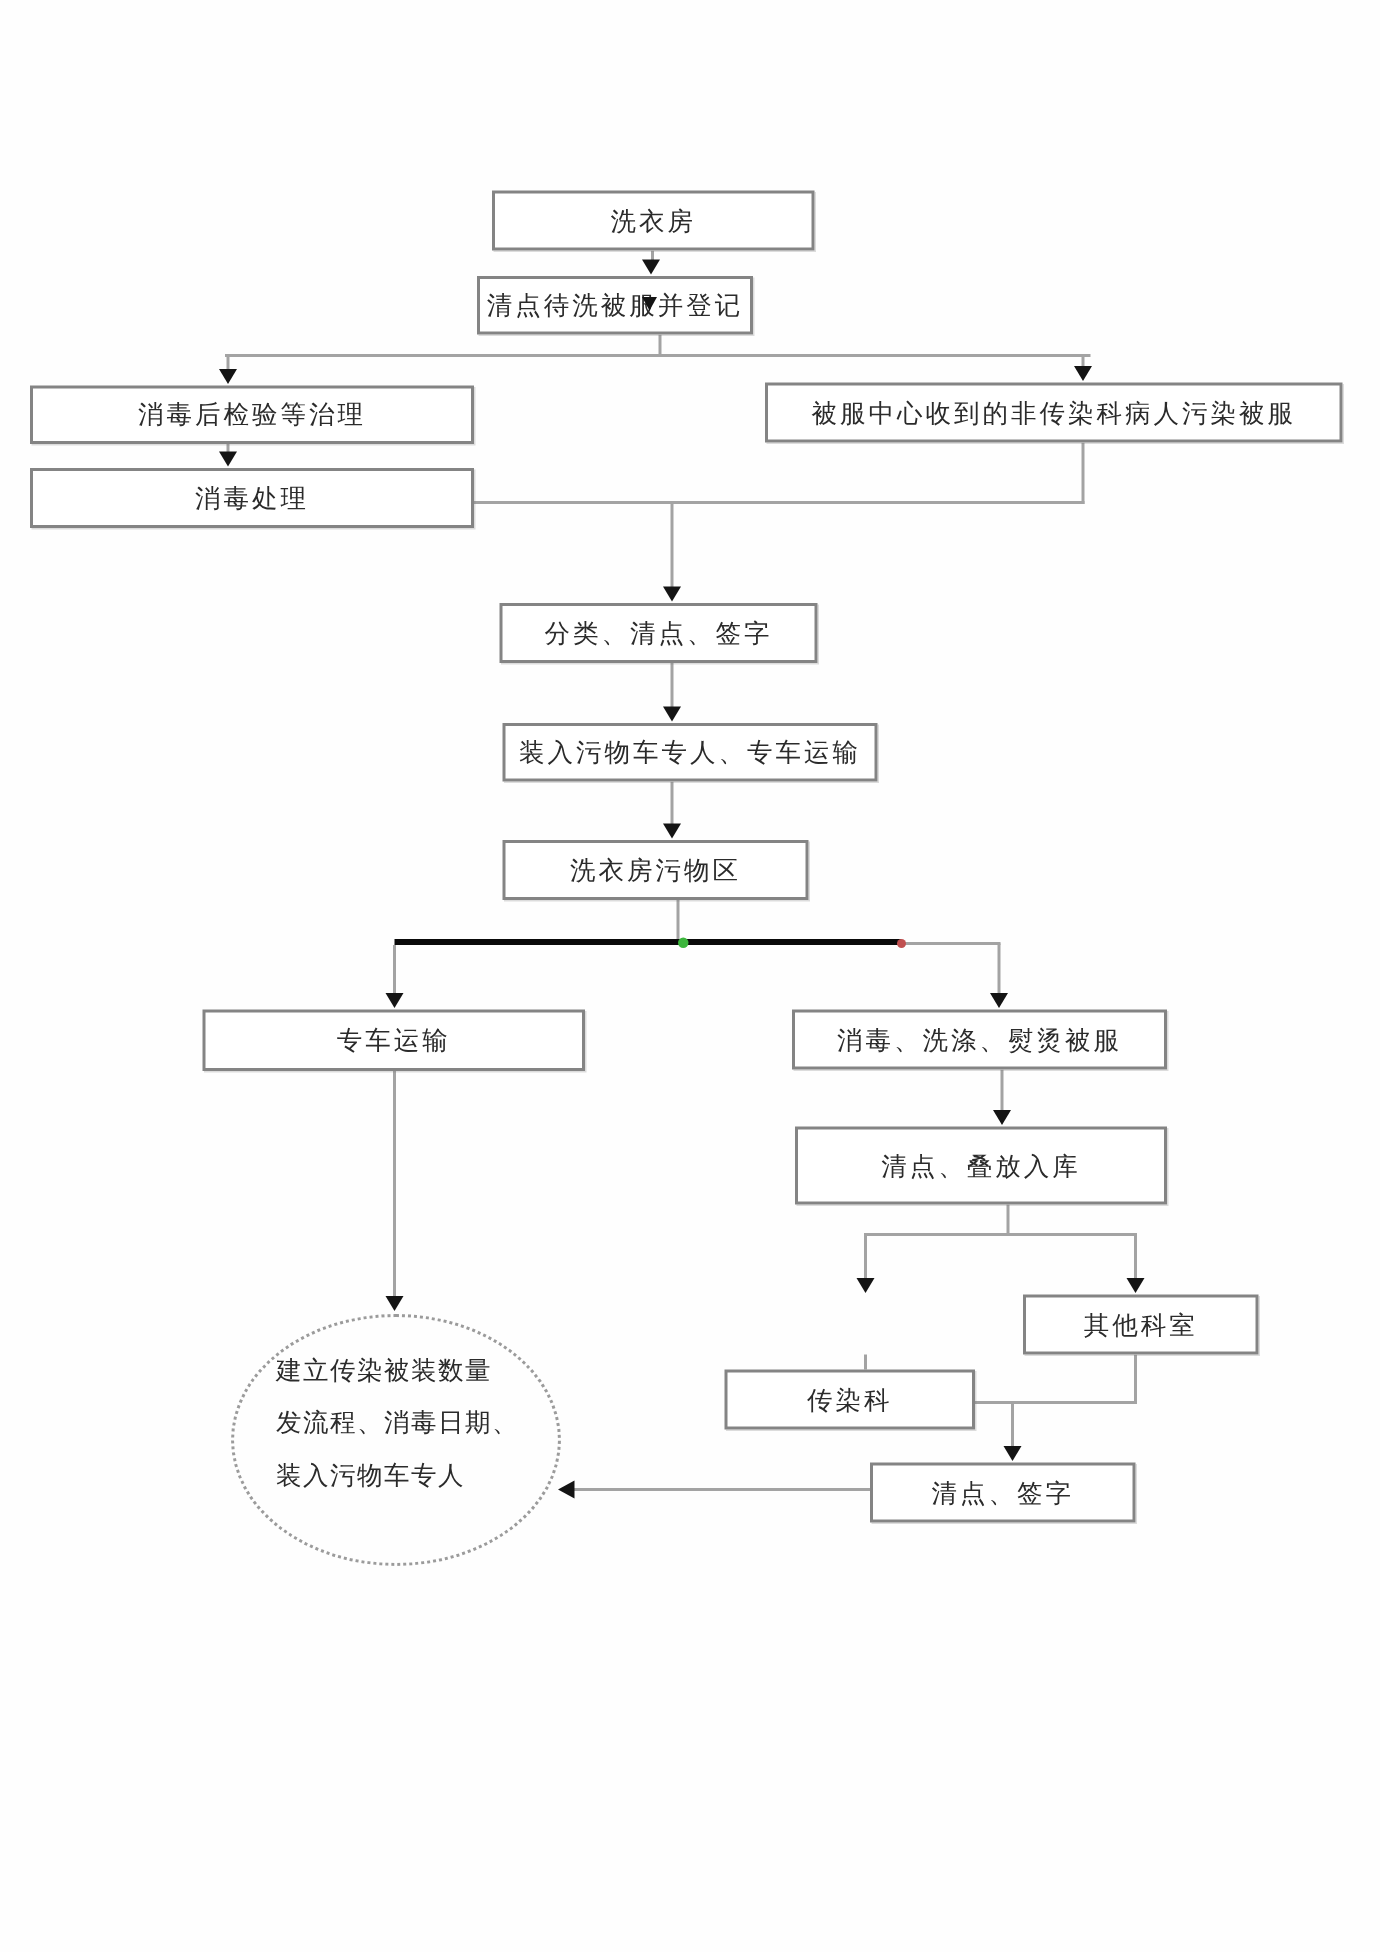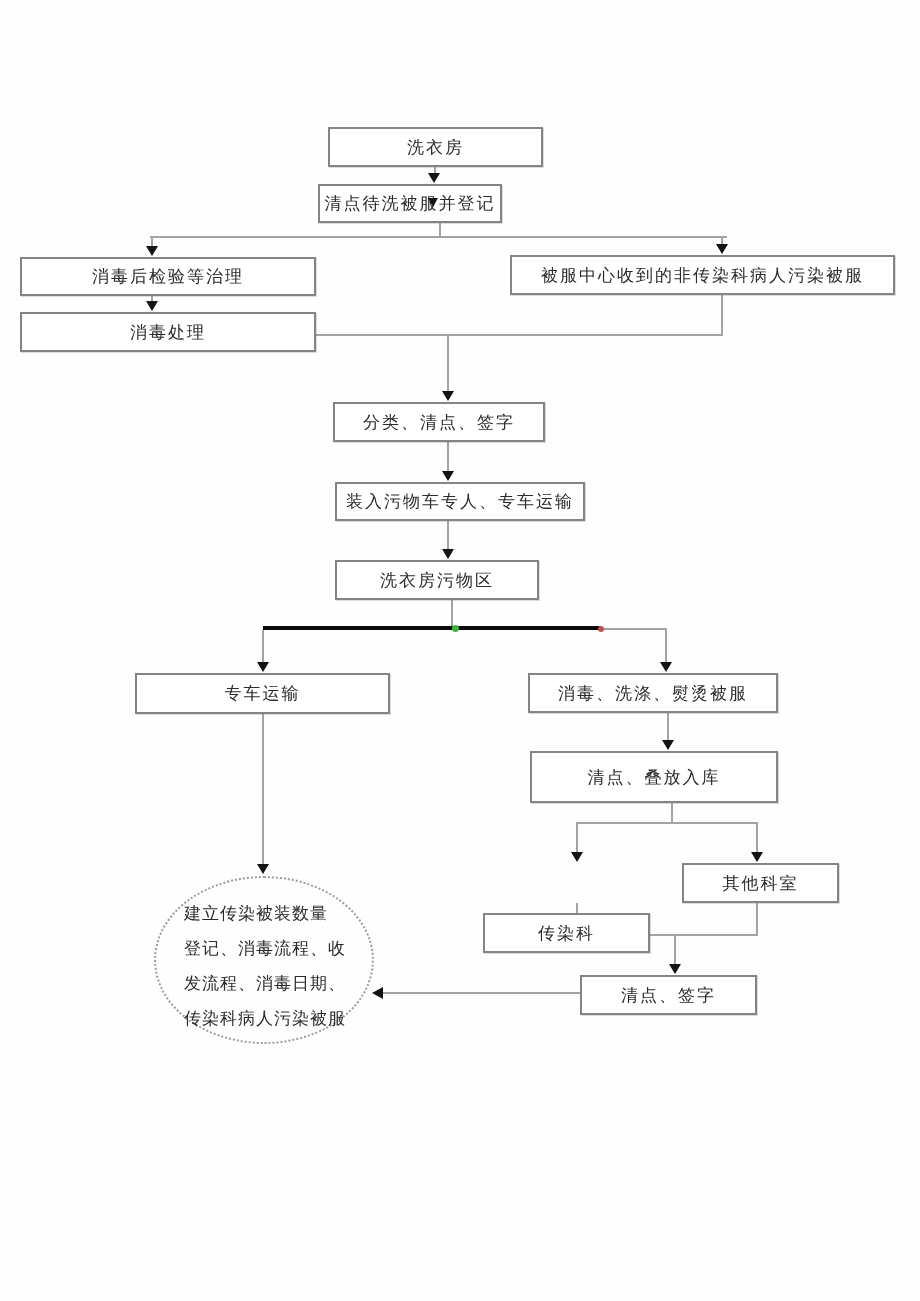--- a/index.html
+++ b/index.html
@@ -76,23 +76,22 @@
   <div class="box" style="left:135px;top:673px;width:255px;height:41px">专车运输</div>
   <div class="box" style="left:528px;top:673px;width:250px;height:40px">消毒、洗涤、熨烫被服</div>
   <div class="box" style="left:530px;top:751px;width:248px;height:52px">清点、叠放入库</div>
   <div class="box" style="left:483px;top:913px;width:167px;height:40px">传染科</div>
   <div class="box" style="left:682px;top:863px;width:157px;height:40px">其他科室</div>
   <div class="box" style="left:580px;top:975px;width:177px;height:40px">清点、签字</div>
 
   <div class="note-circle"></div>
   <div class="note-text">
     <div>建立传染被装数量</div>
-    <div>登记、消毒流程、收</div>
     <div>发流程、消毒日期、</div>
-    <div>传染科病人污染被服</div>
+    <div>装入污物车专人</div>
   </div>
 
   <div class="ad" style="left:428px;top:173px"></div>
   <div class="ad-sm" style="left:428px;top:198px"></div>
   <div class="ad" style="left:146px;top:246px"></div>
   <div class="ad" style="left:716px;top:244px"></div>
   <div class="ad" style="left:146px;top:301px"></div>
   <div class="ad" style="left:442px;top:391px"></div>
   <div class="ad" style="left:442px;top:471px"></div>
   <div class="ad" style="left:442px;top:549px"></div>

